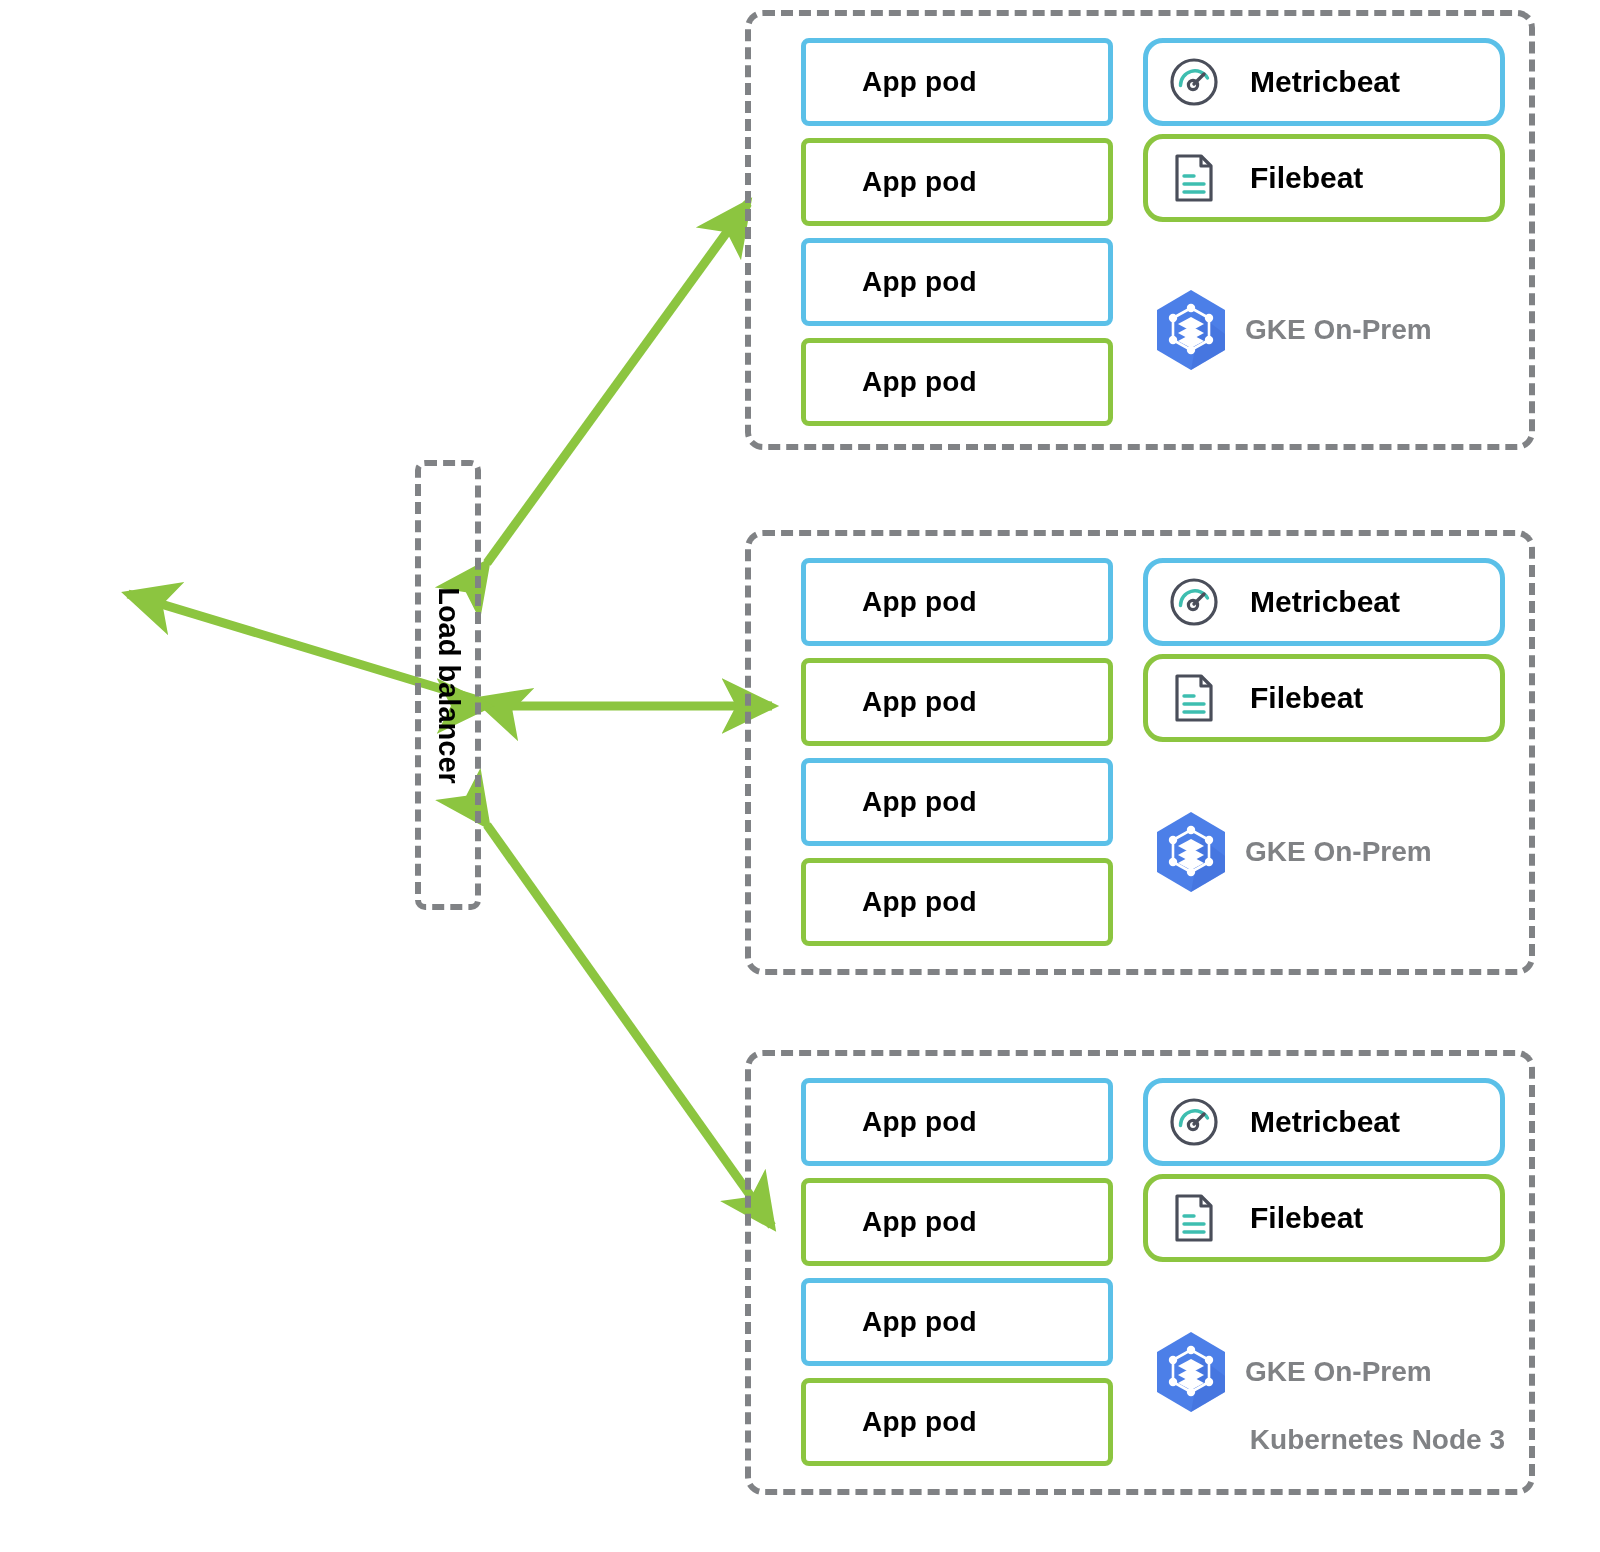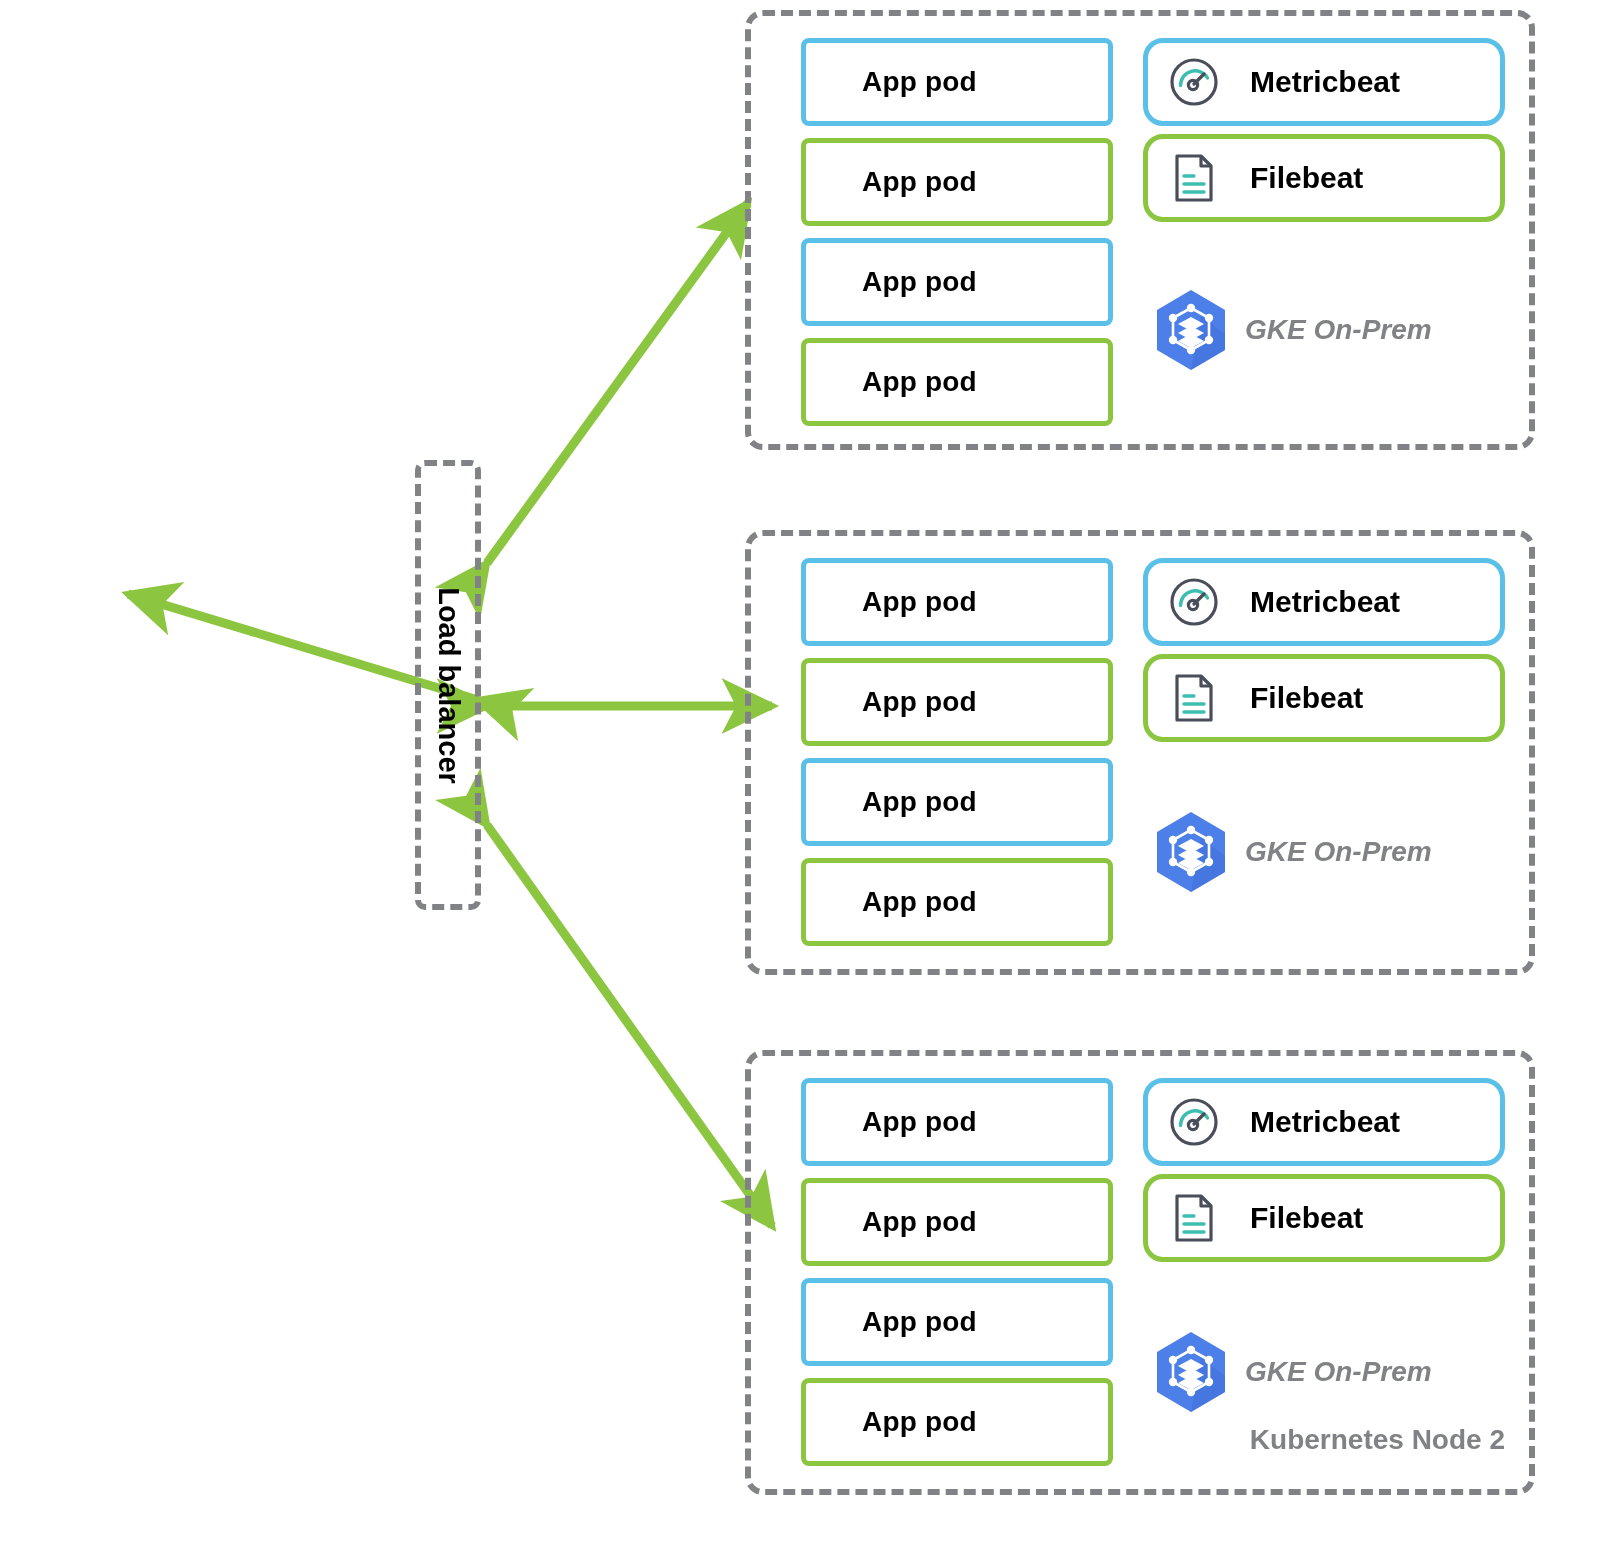--- a/index.html
+++ b/index.html
@@ -55,21 +55,21 @@
   .beat-label{
     font-size:30px;font-weight:bold;color:#000000;margin-left:28px;
   }
   .beat-icon{width:56px;height:56px;flex:0 0 56px;display:block;}
 
   
   .gke{
     position:absolute;right:24px;width:362px;
     text-align:center;
   }
-  .gke-row{display:flex;align-items:center;justify-content:flex-start;font-style:italic;}
+  .gke-row{display:flex;align-items:center;justify-content:flex-start;}
   .gke-hex{width:96px;height:96px;flex:0 0 96px;display:block;}
   .gke-name{
     font-size:28px;font-weight:bold;color:#808285;
     margin-left:6px;white-space:nowrap;
   }
   .gke-sub{
     font-size:28px;font-weight:bold;color:#808285;
     margin-top:4px;white-space:nowrap;text-align:right;
   }
 
@@ -302,17 +302,17 @@
             <circle cx="30" cy="36" r="4.2"></circle>
           </g>
           <g fill="#ffffff">
             <path d="M48,35 L61,42 L48,49 L35,42 Z"></path>
             <path d="M48,44 L61,51 L48,58 L35,51 Z"></path>
             <path d="M48,52 L61,59 L48,66 L35,59 Z"></path>
           </g>
         </svg>
         <span class="gke-name">GKE On-Prem</span>
       </div>
-      <div class="gke-sub">Kubernetes Node 2</div>
+      <div class="gke-sub">Kubernetes Node 3</div>
     </div>
   </div>
 
 </div>
 
 </body></html>

